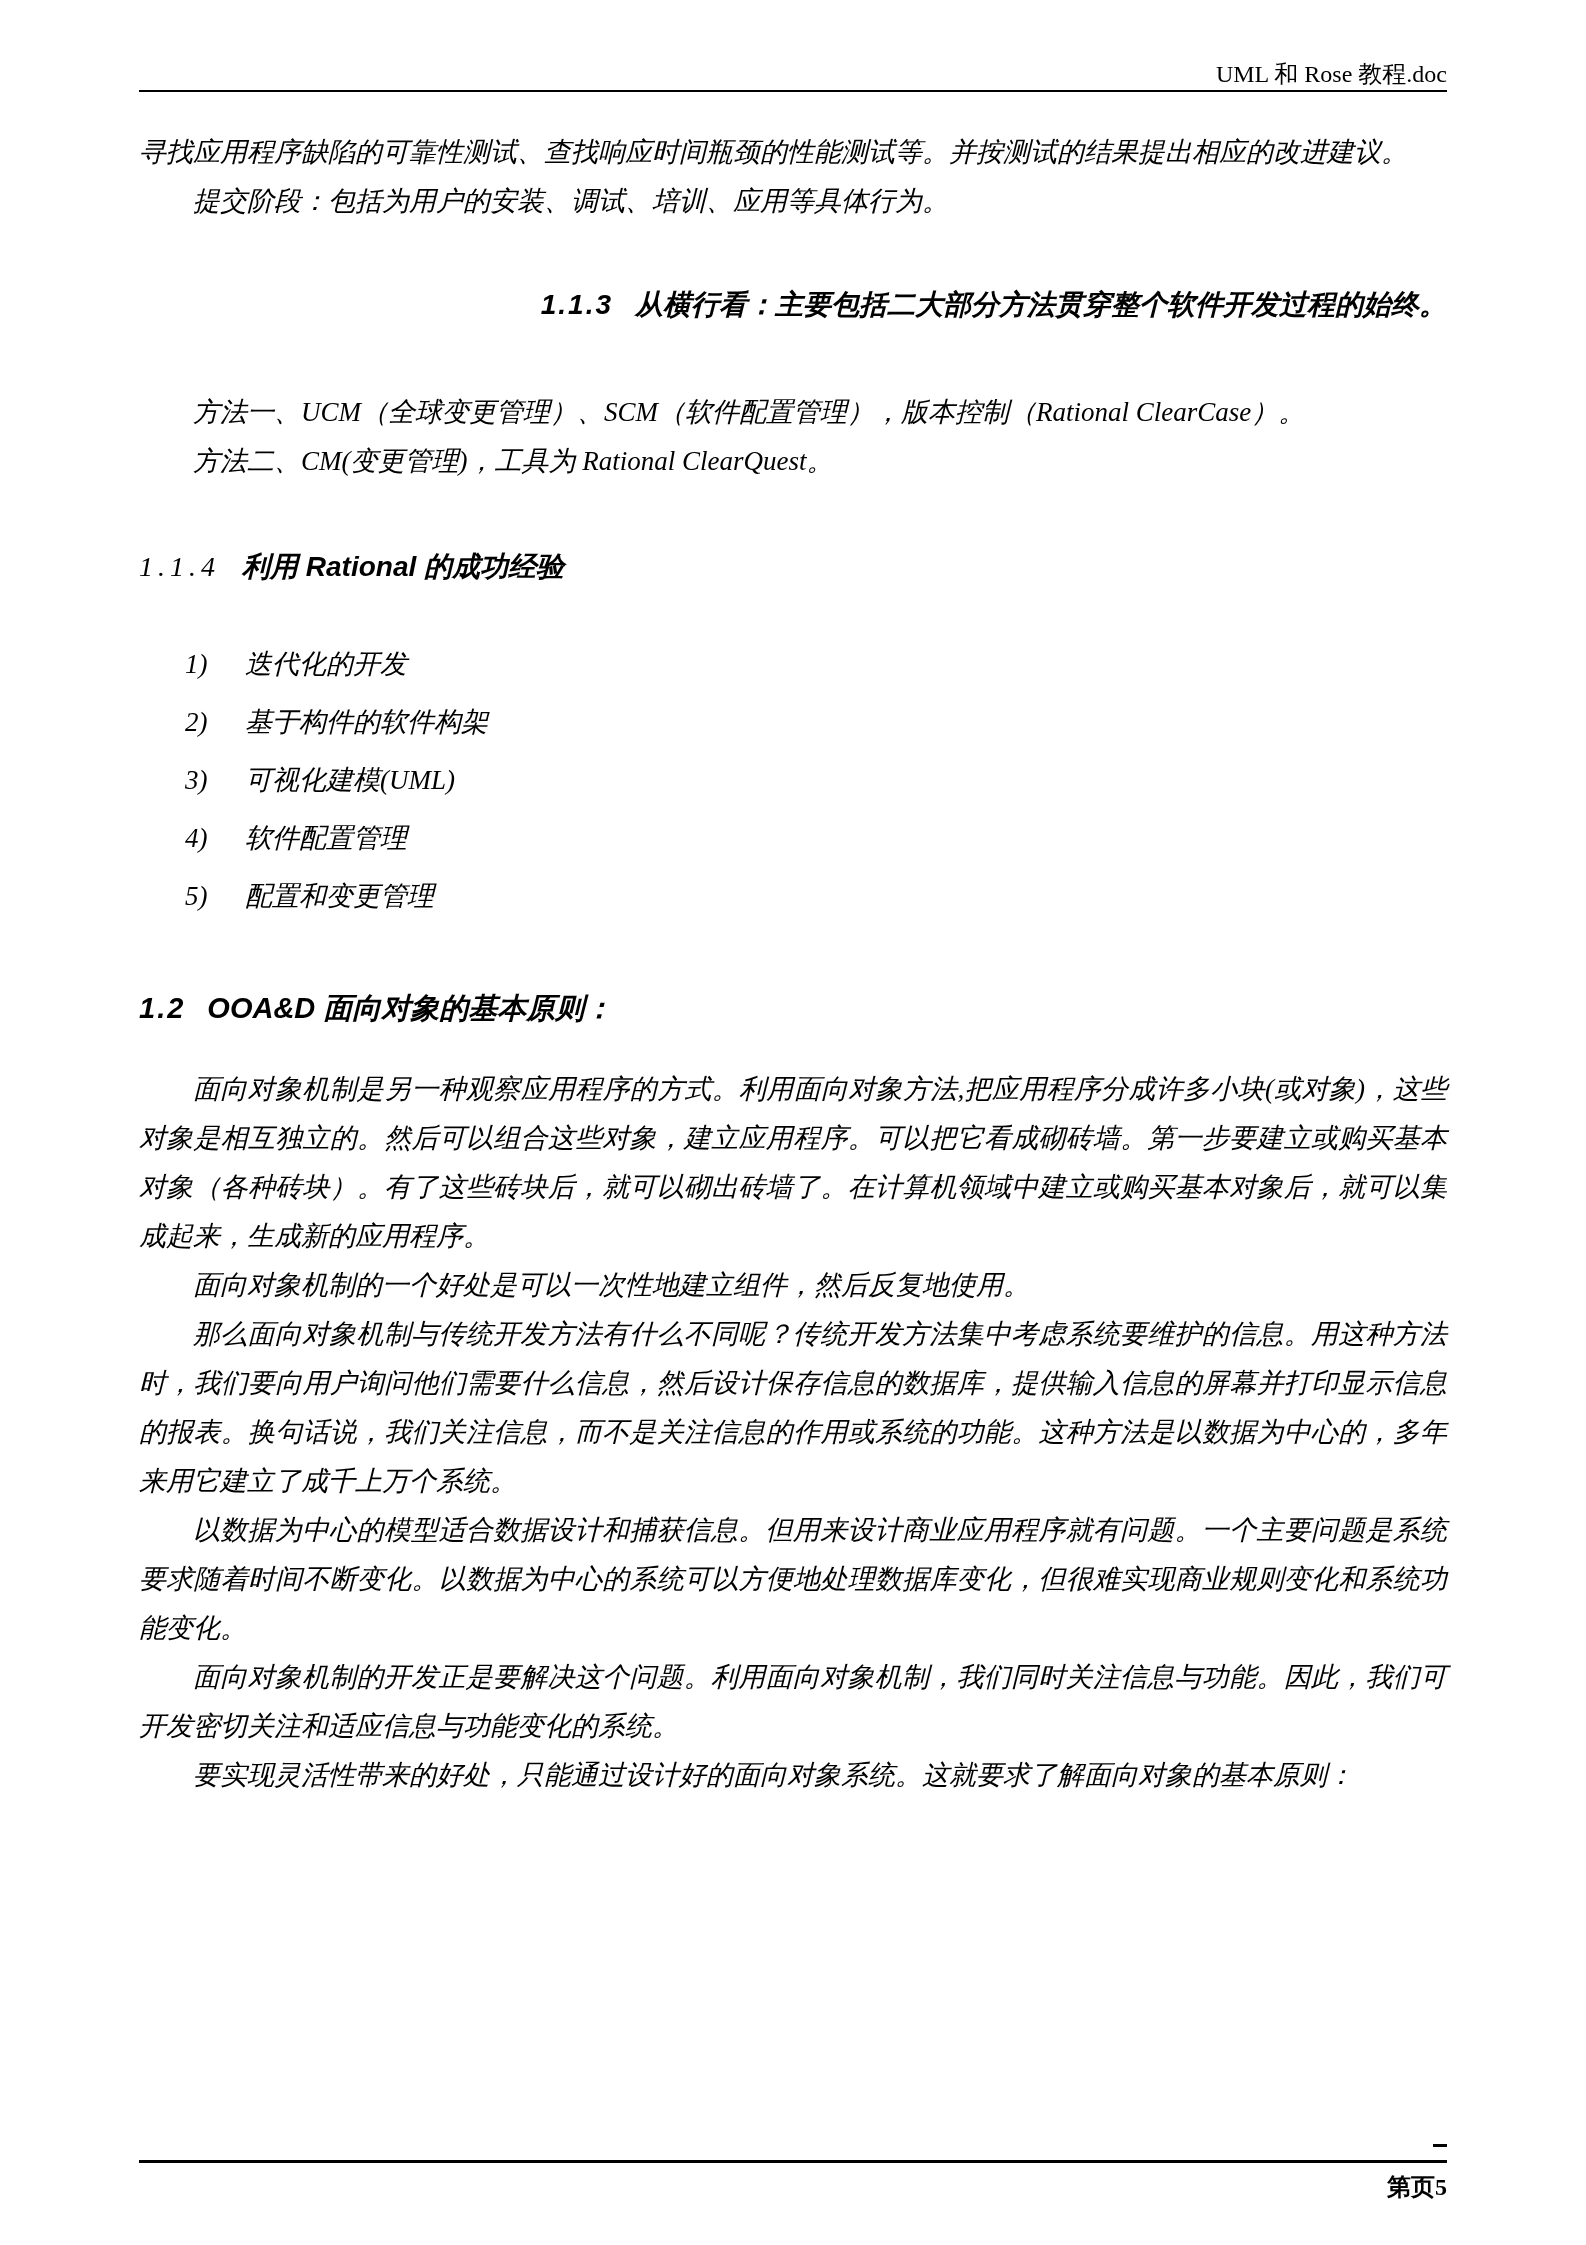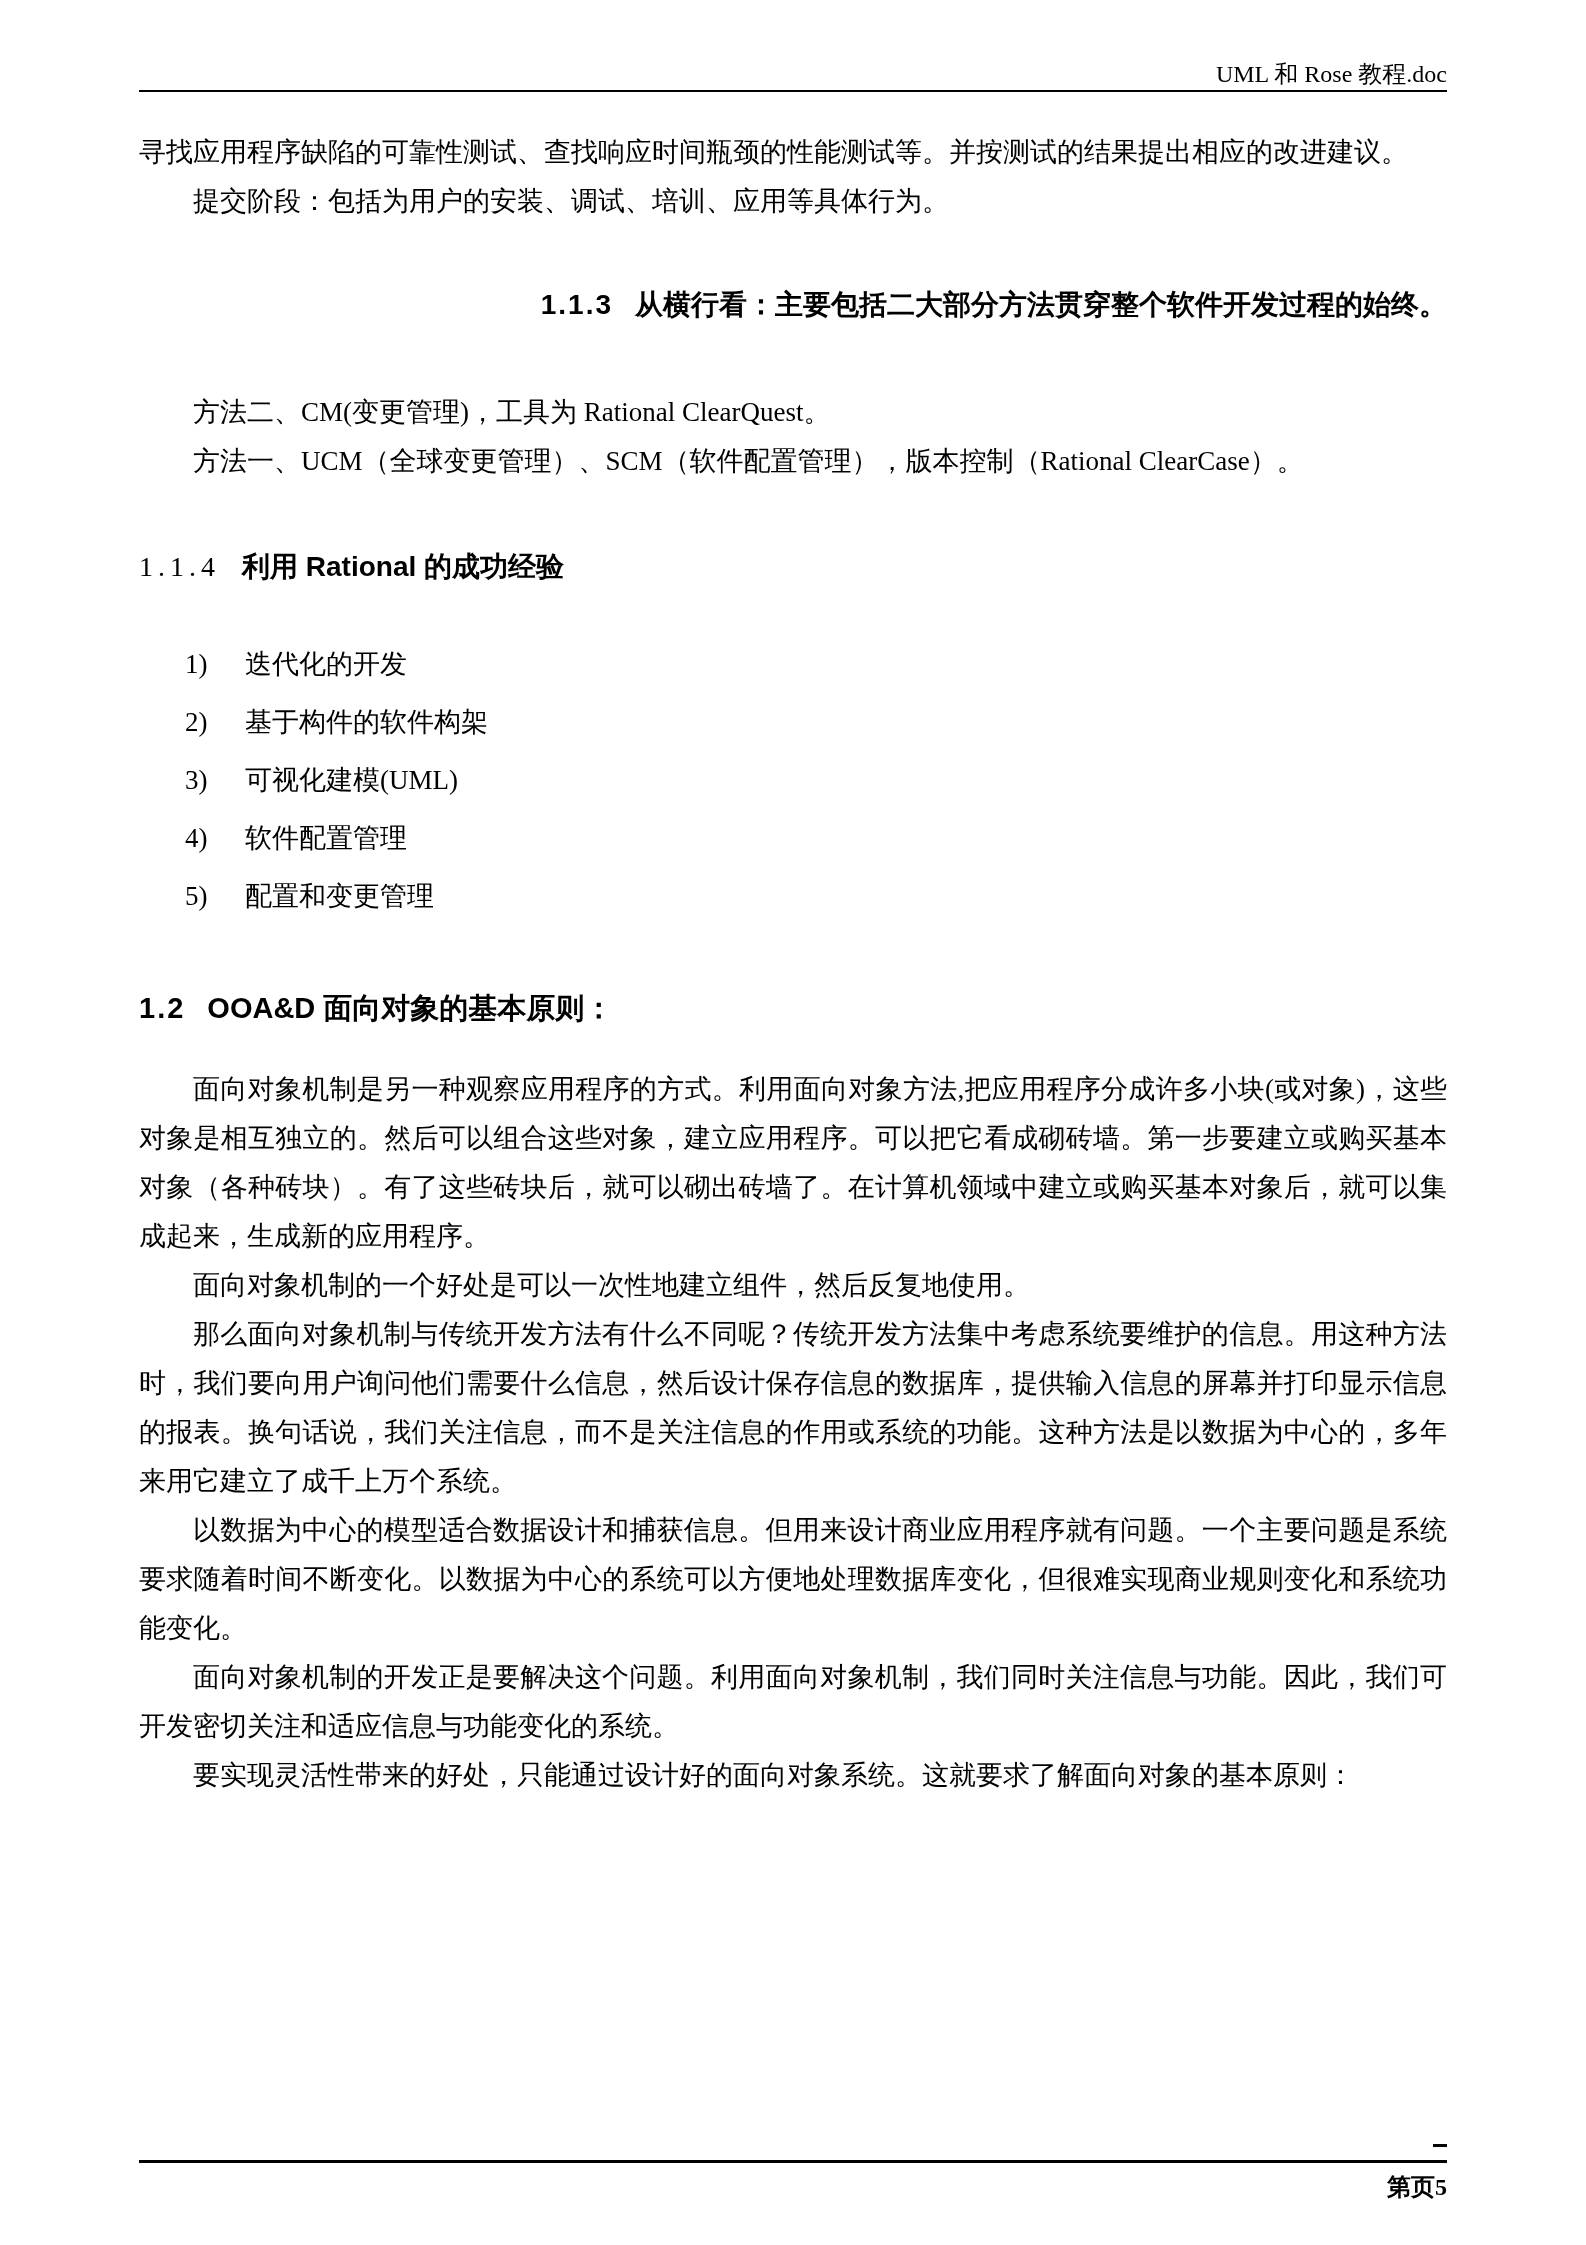--- a/index.html
+++ b/index.html
@@ -51,20 +51,21 @@
   }
   
   .doc-body {
     position: absolute;
     top: 128px;
     left: 139px;
     right: 139px;
     font-size: 27px;
     line-height: 49px;
     text-align: justify;
+    font-style: italic;
   }
   p.body-par { text-indent: 2em; }
   p.no-indent { text-indent: 0; }
   .heading {
     font-family: "Liberation Sans", "DejaVu Sans", sans-serif;
     font-weight: bold;
     font-size: 28px;
     line-height: 34px;
     text-align: left;
     text-indent: 0;
@@ -90,22 +91,22 @@
   <div class="doc-body">
 
     <p class="body-par no-indent">寻找应用程序缺陷的可靠性测试、查找响应时间瓶颈的性能测试等。并按测试的结果提出相应的改进建议。</p>
 
     <p class="body-par">提交阶段：包括为用户的安装、调试、培训、应用等具体行为。</p>
 
     <div class="heading h-113">
       <span class="h-num">1.1.3</span><span>从横行看：主要包括二大部分方法贯穿整个软件开发过程的始终。</span>
     </div>
 
+    <p class="body-par">方法一、UCM（全球变更管理）、SCM（软件配置管理），版本控制（Rational ClearCase）。</p>
     <p class="body-par">方法二、CM(变更管理)，工具为 Rational ClearQuest。</p>
-    <p class="body-par">方法一、UCM（全球变更管理）、SCM（软件配置管理），版本控制（Rational ClearCase）。</p>
 
     <div class="heading h-114">
       <span class="h-num">1.1.4</span><span>利用 Rational 的成功经验</span>
     </div>
 
     <div class="num-list">
       <div class="li">
         <span class="marker">1)</span>
         <span>迭代化的开发</span>
       </div>

